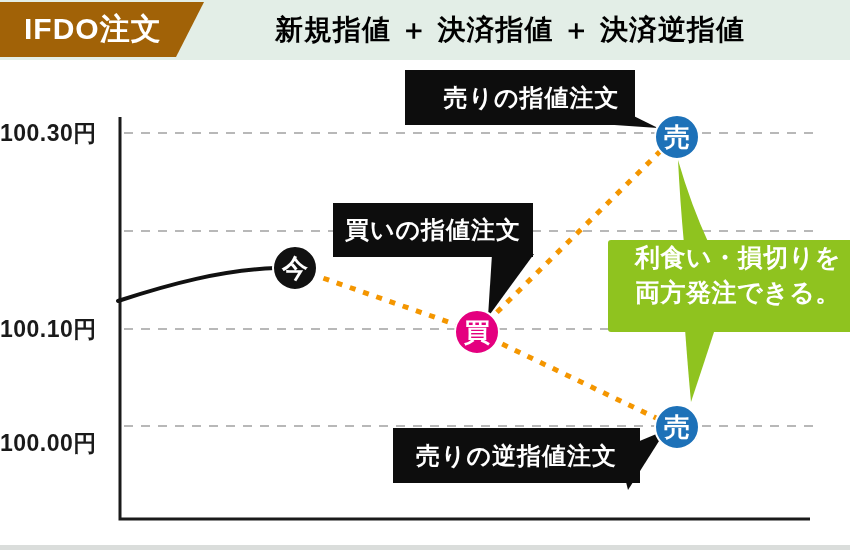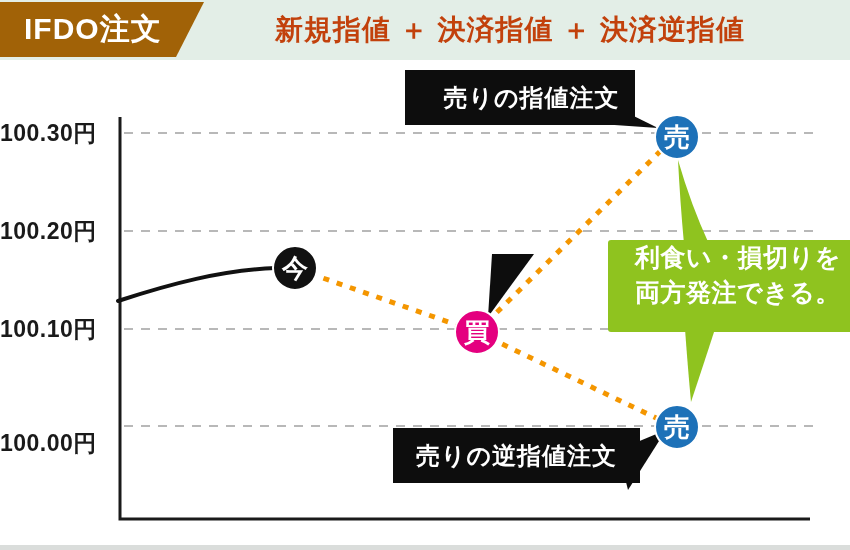--- a/index.html
+++ b/index.html
@@ -5,21 +5,21 @@
   html,body{margin:0;padding:0;background:#fff;}
   .stage{position:relative;width:850px;height:550px;overflow:hidden;background:#ffffff;
          font-family:"Liberation Sans","DejaVu Sans",sans-serif;}
   
   .header{position:absolute;left:0;top:0;width:850px;height:60px;background:#e3eee7;}
   .badge{position:absolute;left:0;top:2px;width:204px;height:55px;background:#a16207;
          clip-path:polygon(0 0,100% 0,calc(100% - 28px) 100%,0 100%);
          display:flex;align-items:center;}
   .badge span{color:#ffffff;font-size:30px;font-weight:bold;padding-left:24px;letter-spacing:1px;}
   .title{position:absolute;left:210px;right:40px;top:0;height:60px;line-height:60px;
-         text-align:center;font-size:28px;font-weight:bold;color:#c2410c;letter-spacing:1px;}
+         text-align:center;font-size:28px;font-weight:bold;color:#000000;letter-spacing:1px;}
   
   .ylabel{position:absolute;left:0;width:110px;font-size:23px;font-weight:600;
           color:#1a1a1a;letter-spacing:0.5px;}
   .bubble{position:absolute;background:#0d0d0d;color:#fff;display:flex;align-items:center;
           justify-content:center;font-weight:bold;font-size:24px;letter-spacing:1px;z-index:5;}
   .note{position:absolute;left:608px;top:240px;width:230px;height:92px;background:#8fc31f;
         border-radius:3px;color:#fff;font-weight:bold;font-size:25px;line-height:1.38;
         display:flex;flex-direction:column;align-items:center;justify-content:flex-start;
         letter-spacing:0.5px;z-index:6;padding-left:15px;}
   .marker-label{position:absolute;width:44px;height:44px;display:flex;align-items:center;
@@ -62,25 +62,25 @@
     <path d="M684,244 Q680,200 678,160 Q691,205 709,244 Z" fill="#8fc31f"></path>
     <path d="M685,329 Q688,370 691,402 Q703,366 715,329 Z" fill="#8fc31f"></path>
 
     <circle cx="295" cy="268" r="22" stroke="#fff" stroke-width="2" fill="#111111"></circle>
     <circle cx="477" cy="332" r="22" stroke="#fff" stroke-width="2" fill="#e4007f"></circle>
     <circle cx="677" cy="137" r="22" stroke="#fff" stroke-width="2" fill="#1d71b8"></circle>
     <circle cx="677" cy="427" r="22" stroke="#fff" stroke-width="2" fill="#1d71b8"></circle>
   </svg>
 
   <div class="ylabel" style="top:118px;">100.30円</div>
-  <div class="ylabel" style="top:216px;">100.20円</div>
   <div class="ylabel" style="top:314px;">100.10円</div>
   <div class="ylabel" style="top:428px;">100.00円</div>
 
   <div class="bubble" style="left:405px;top:70px;width:207px;height:55px;padding-left:23px;">売りの指値注文</div>
+  <div class="bubble" style="left:333px;top:203px;width:200px;height:54px;">買いの指値注文</div>
   <div class="bubble" style="left:393px;top:428px;width:247px;height:55px;">売りの逆指値注文</div>
 
   <div class="note">
     <span>利食い・損切りを</span>
     <span>両方発注できる。</span>
   </div>
 
   <div class="marker-label" style="left:273px;top:246px;">今</div>
   <div class="marker-label" style="left:455px;top:310px;">買</div>
   <div class="marker-label" style="left:655px;top:115px;">売</div>

